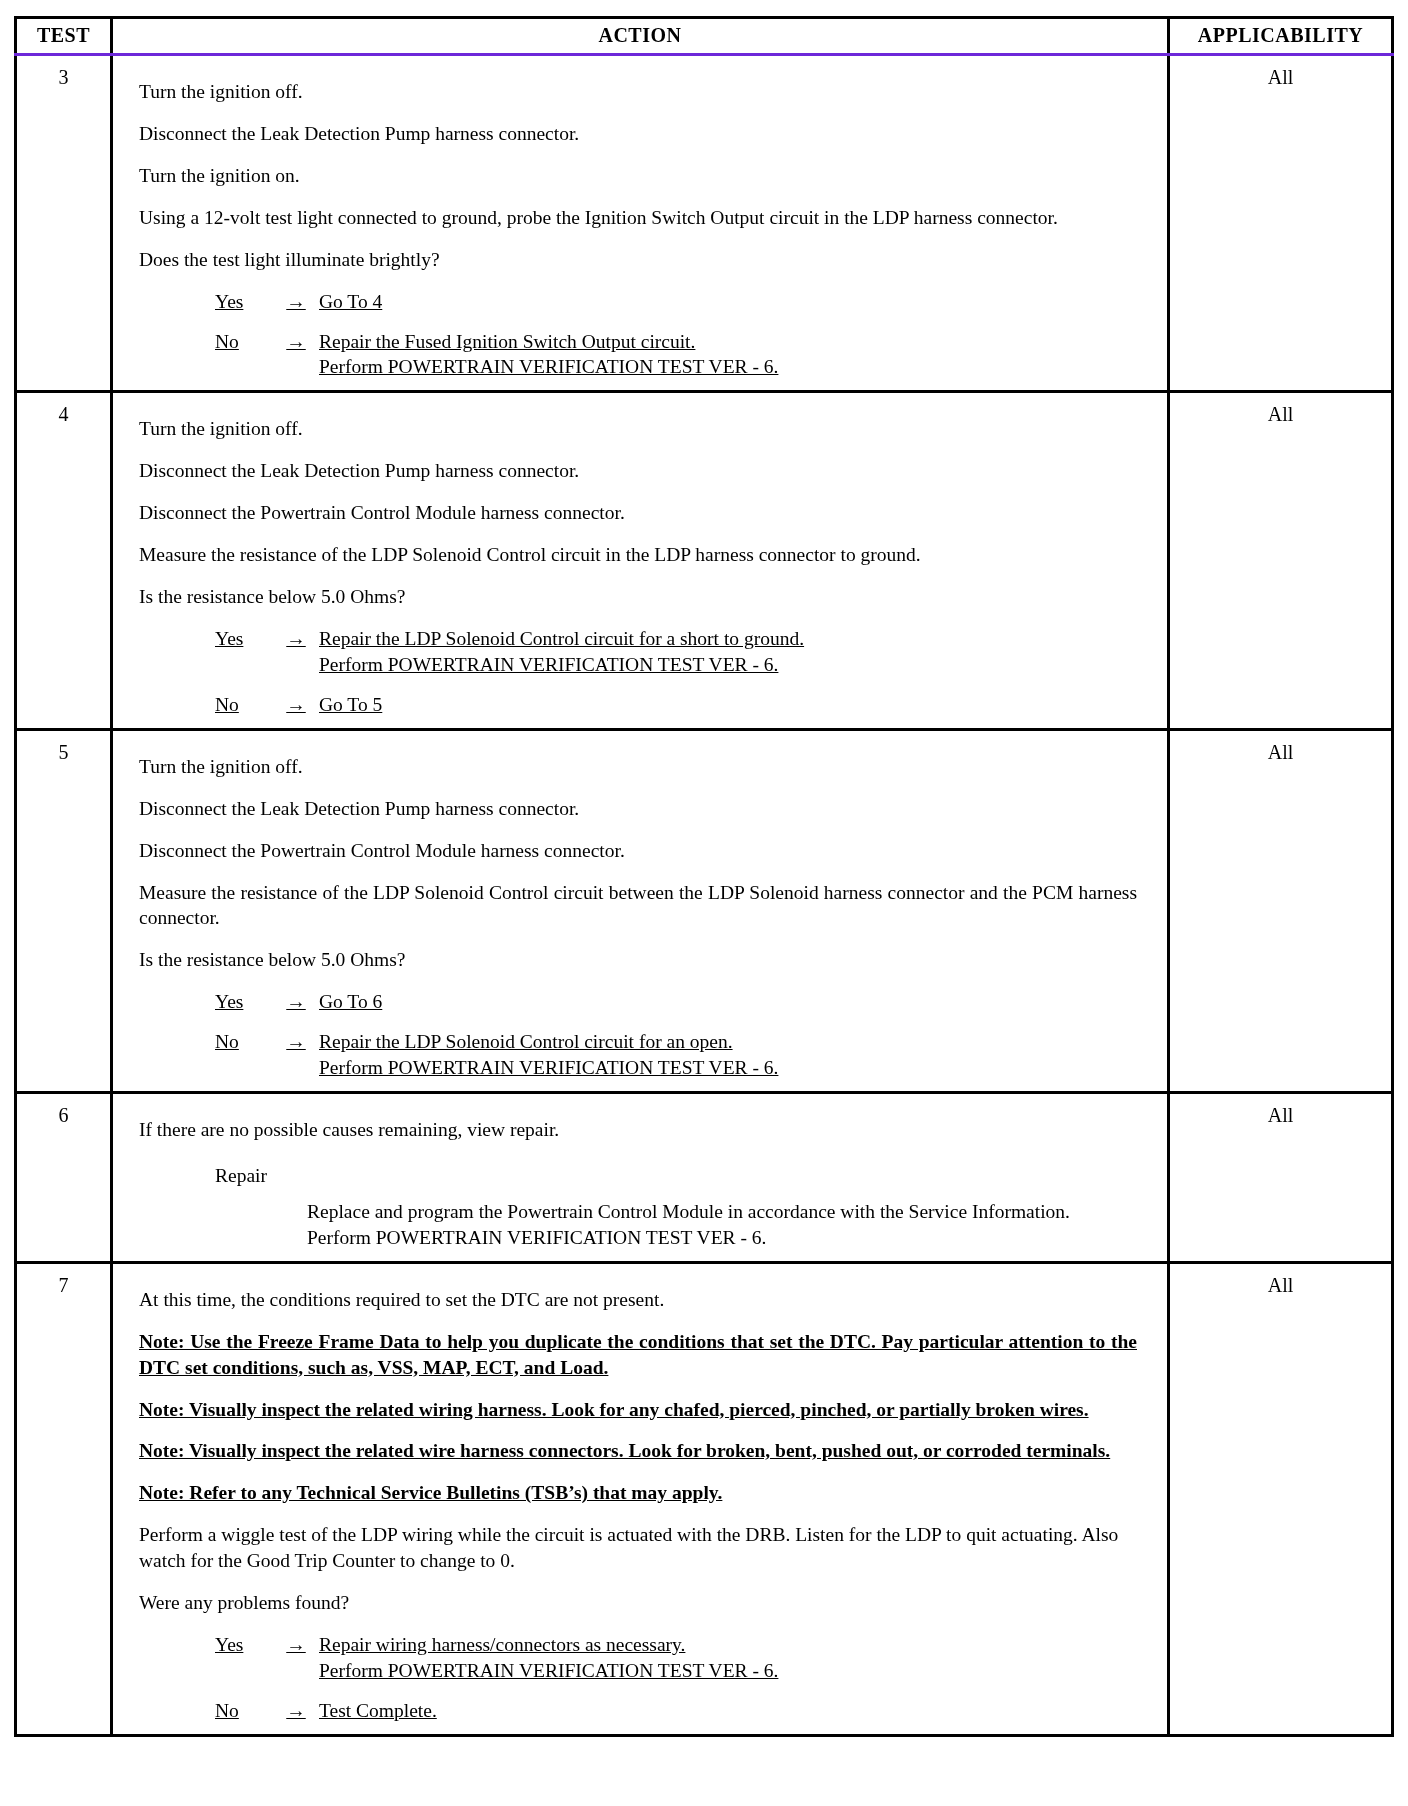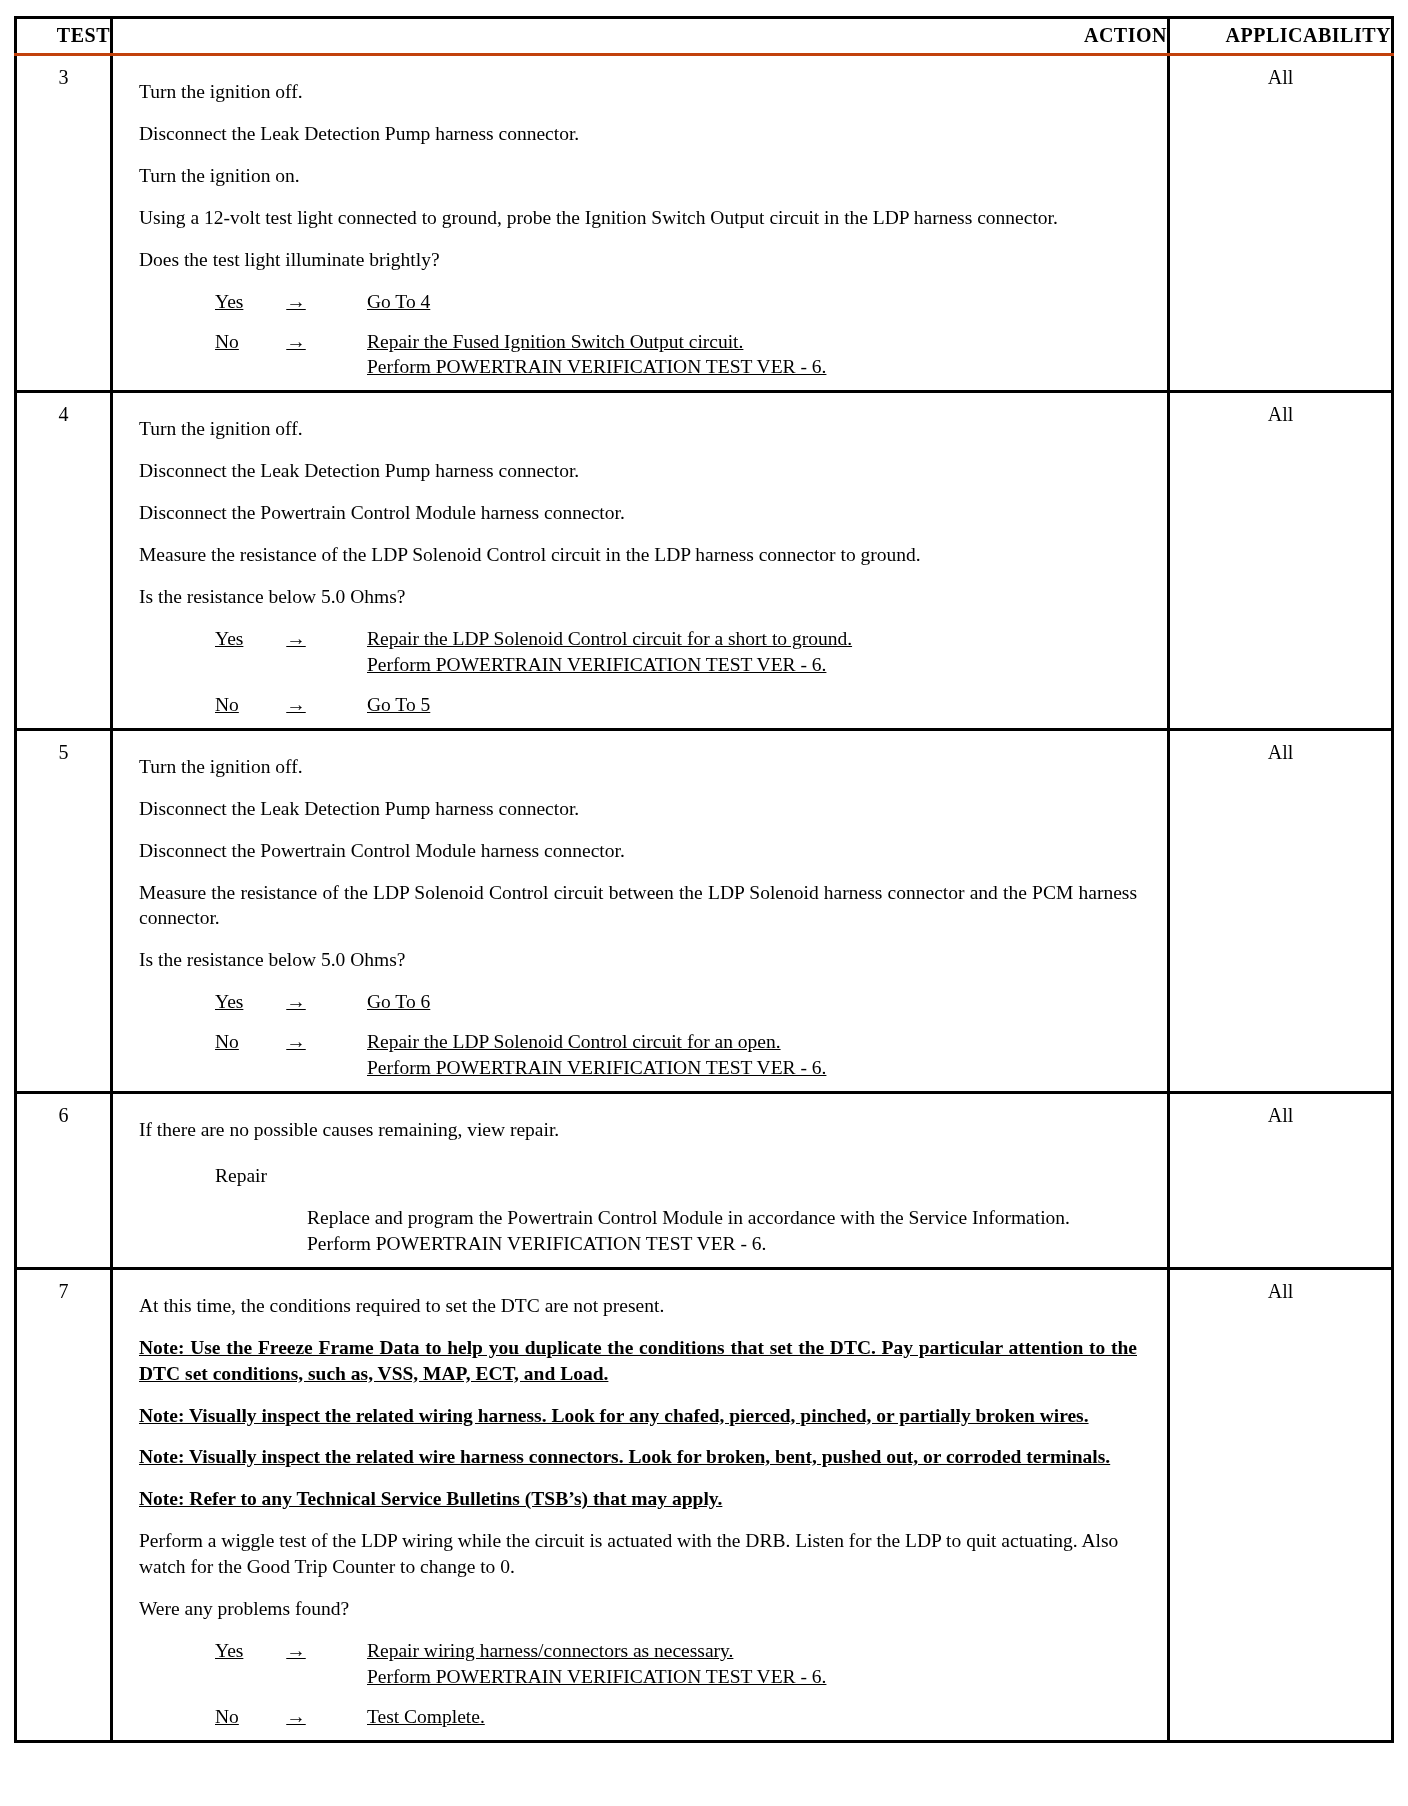--- a/index.html
+++ b/index.html
@@ -22,27 +22,27 @@
     border-collapse: collapse;
     width: 100%;
     table-layout: fixed;
     border: 3px solid #000;
   }
   table.diag col.c-test { width: 96px; }
   table.diag col.c-action { width: auto; }
   table.diag col.c-appl { width: 224px; }
 
   thead th {
-    border-bottom: 3px solid #c2410c;
+    border-bottom: 3px solid #6d28d9;
     border-right: 3px solid #000;
     font-size: 20px;
     font-weight: bold;
     letter-spacing: 0.5px;
     padding: 5px 0 6px 0;
-    text-align: right;
+    text-align: center;
     vertical-align: middle;
     font-family: "Liberation Serif", serif;
   }
   thead th:last-child { border-right: none; }
 
   tbody td {
     border-top: 3px solid #000;
     border-right: 3px solid #000;
     vertical-align: top;
     font-size: 19.5px;
@@ -90,32 +90,31 @@
     padding-left: 92px;
     box-sizing: content-box;
   }
   .branch .arrow {
     width: 46px;
     flex: 0 0 46px;
     text-align: center;
   }
   .branch .btext {
     flex: 1 1 auto;
-    margin-left: 48px;
   }
   .btext .sub {
     display: block;
   }
 
   .repair-block {
     margin-top: 20px;
     padding-left: 92px;
   }
   .repair-block .rlabel {
-    margin-bottom: 16px;
+    margin-bottom: 10px;
   }
   .repair-block .rbody {
     padding-left: 92px;
     font-family: Liberation Serif, serif;
   }
   .repair-block .rbody .just {
     text-align: justify;
     text-justify: inter-word;
   }
 </style>

